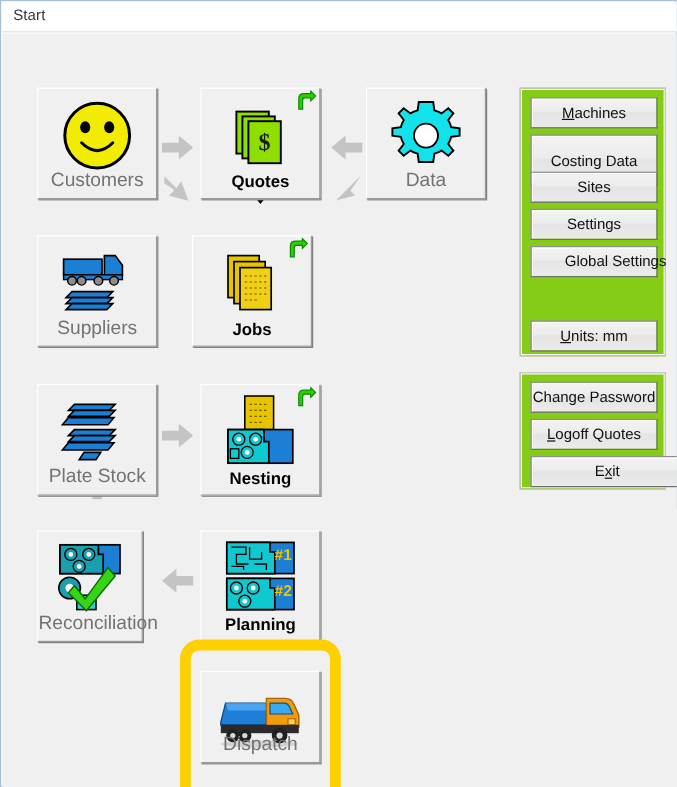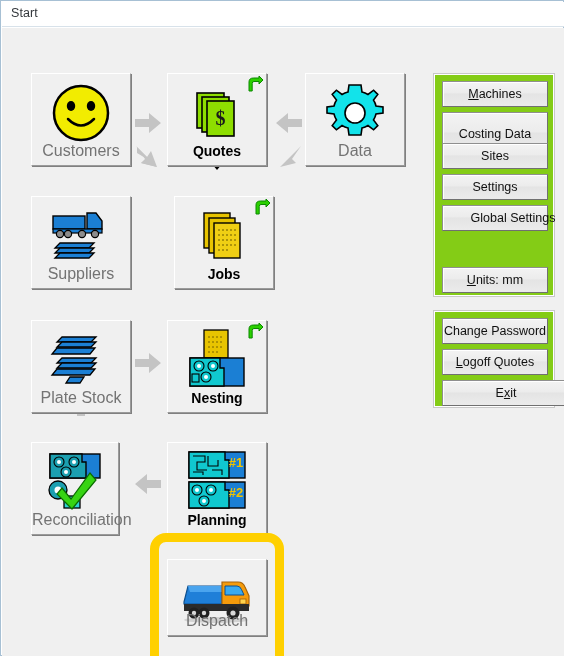--- a/index.html
+++ b/index.html
@@ -241,21 +241,21 @@
           <g stroke="#000000" stroke-width="1.3" fill="#1b7fd4">
             <path d="M12 38 h34 l-5 5 h-34 z"></path>
             <path d="M12 43 h34 l-5 5 h-34 z"></path>
             <path d="M12 48 h34 l-5 5 h-34 z"></path>
           </g>
         </svg>
       </div>
       <div class="caption">Suppliers</div>
     </div>
 
-    <div class="tile bold" style="left:172px;top:168px;width:100px;height:93px;">
+    <div class="tile bold" style="left:158px;top:168px;width:100px;height:93px;">
       <div class="badge">
         <svg width="18" height="18" viewBox="0 0 18 18">
           <path d="M3 16 L3 7 Q3 3 7.5 3 L13 3 L13 1 L17 5 L13 9 L13 6.5 L8 6.5 Q6.2 6.5 6.2 8.6 L6.2 16 Z" fill="#2bd000" stroke="#0b8800" stroke-width="1"></path>
         </svg>
       </div>
       <div class="glyph">
         <svg width="56" height="58" viewBox="0 0 56 58">
           <g stroke="#000000" stroke-width="1.4">
             <rect x="8" y="6" width="26" height="35" fill="#e8c400"></rect>
             <rect x="13" y="11" width="26" height="35" fill="#e8c400"></rect>

